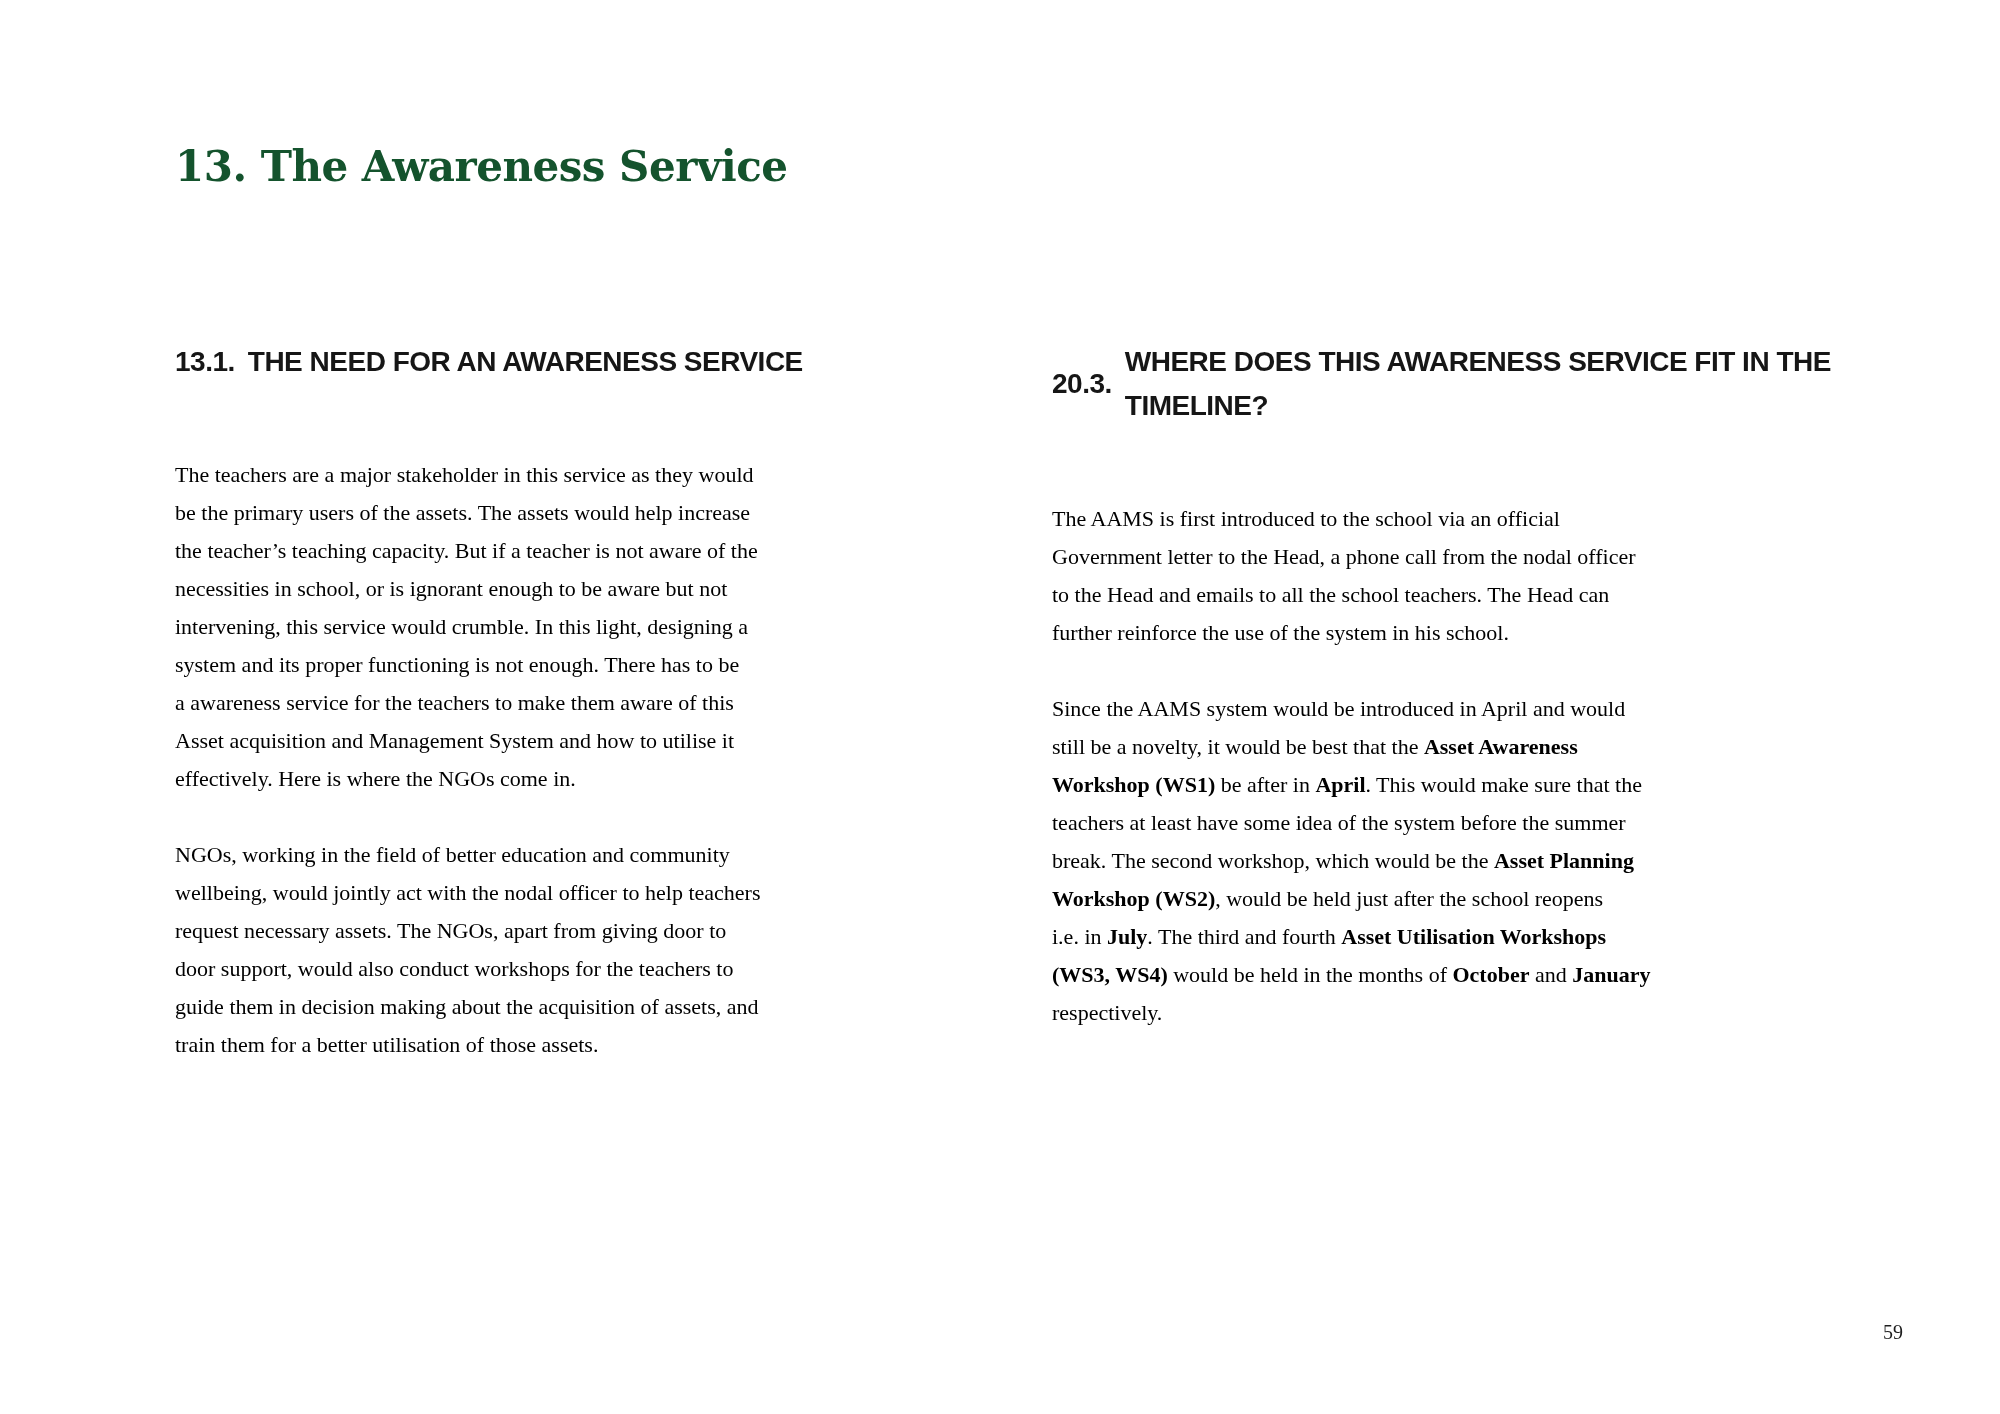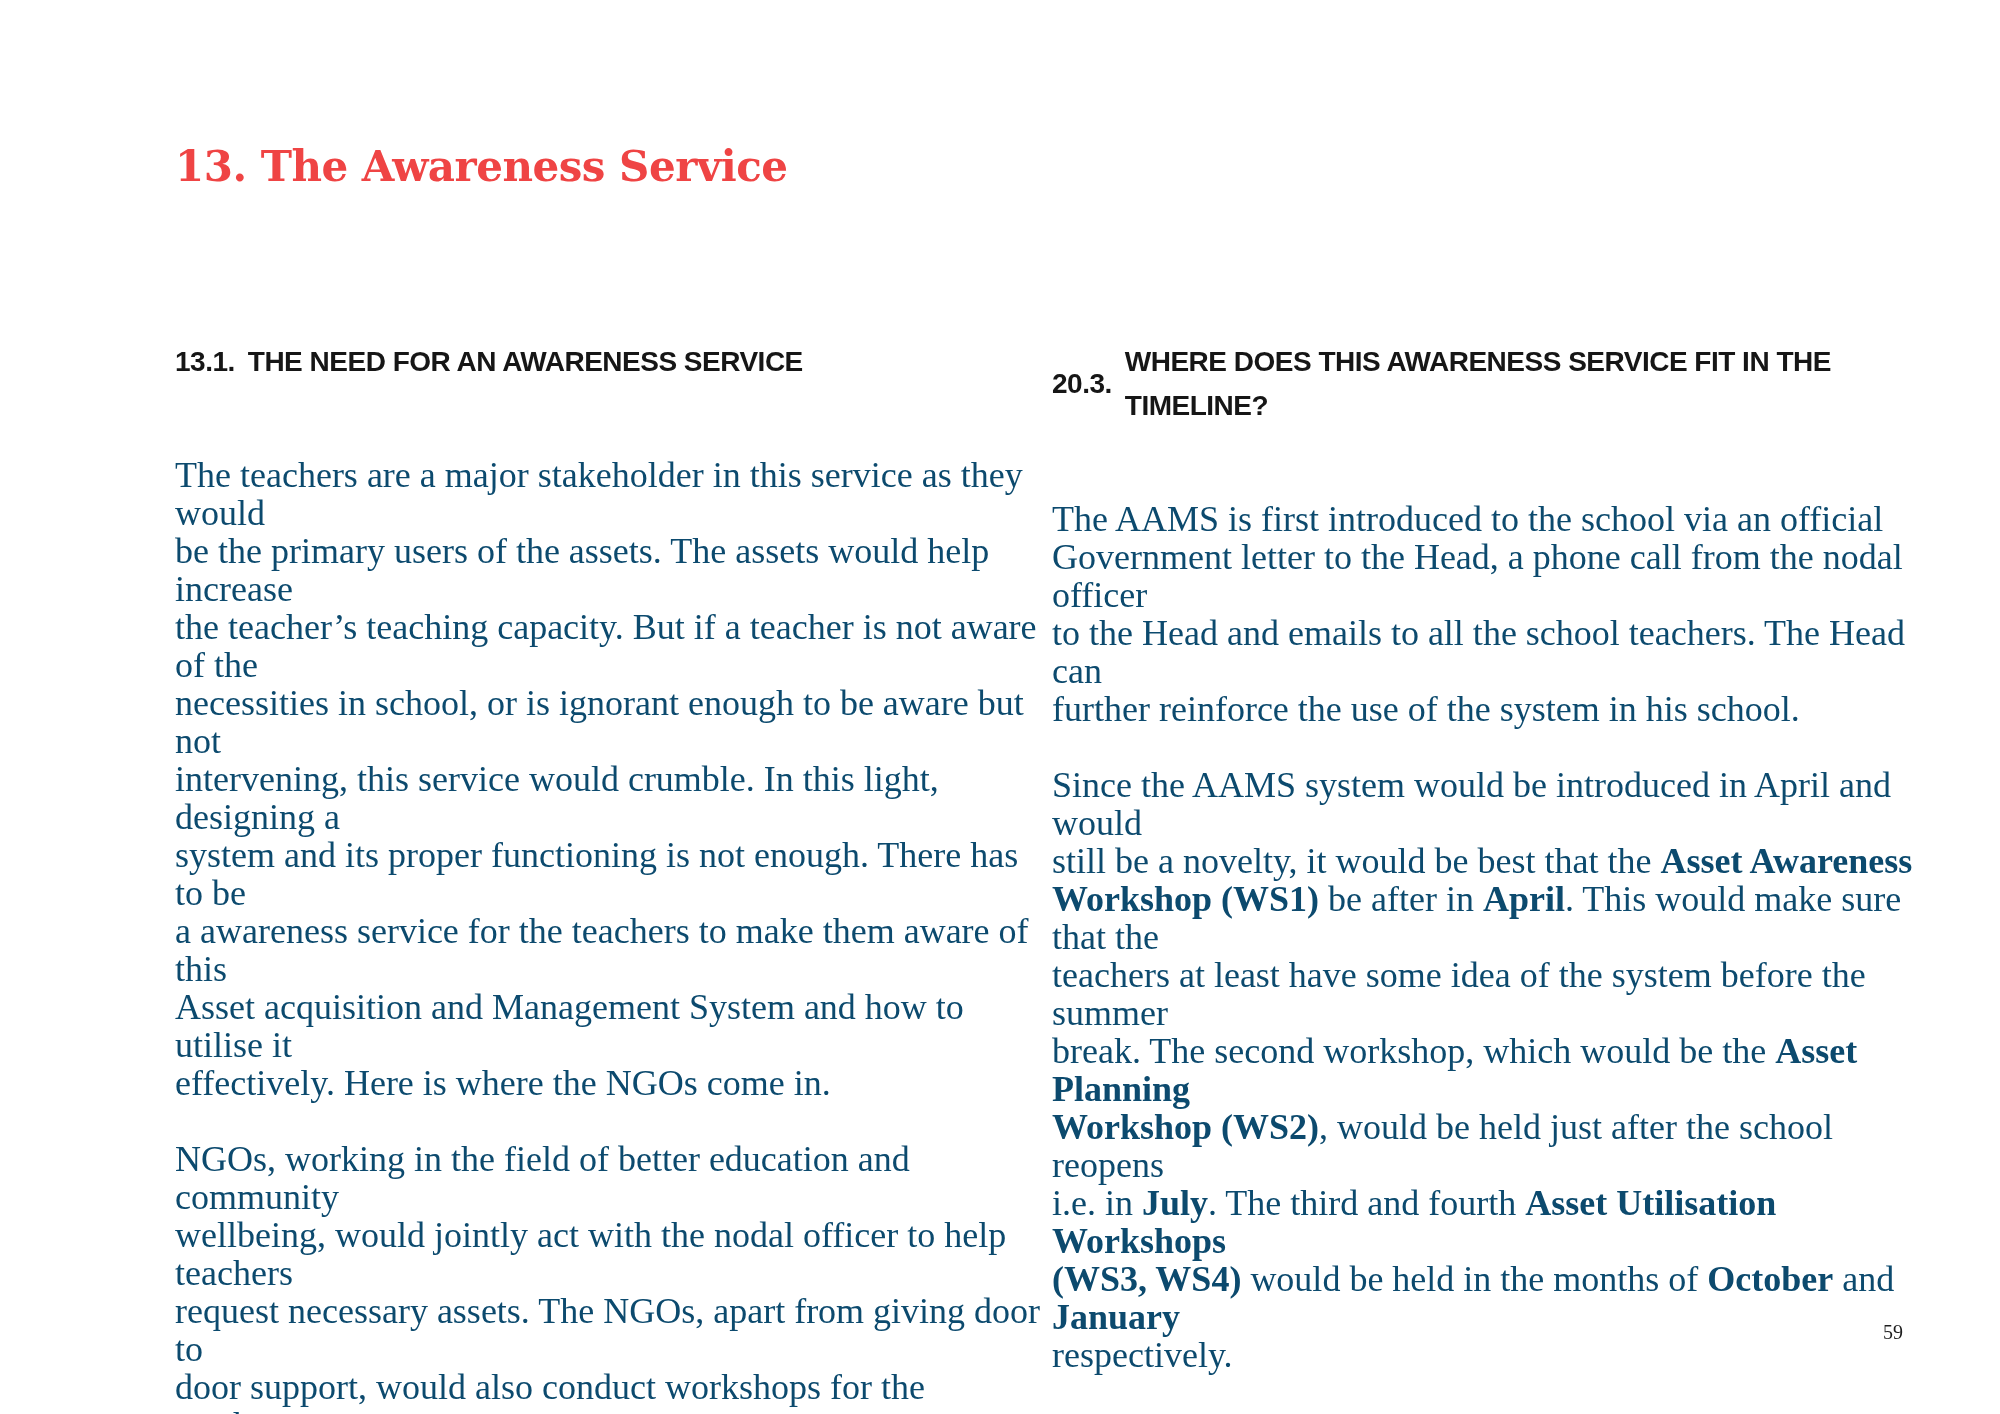--- a/index.html
+++ b/index.html
@@ -19,21 +19,21 @@
   .title {
     position: absolute;
     left: 175px;
     top: 143px;
     margin: 0;
     font-family: "DejaVu Serif", serif;
     font-weight: 700;
     font-size: 42px;
     line-height: 48px;
     letter-spacing: -0.5px;
-    color: #ef4444;
+    color: #14532d;
     white-space: nowrap;
   }
   .column {
     position: absolute;
     top: 340px;
   }
   .column-left  { left: 175px;  width: 870px; }
   .column-right { left: 1052px; width: 880px; }
   .heading {
     display: flex;
@@ -48,23 +48,23 @@
   }
   .heading-number {
     flex: 0 0 auto;
     margin-right: 13px;
   }
   .heading-text {
     white-space: pre-line;
   }
   .para {
     margin: 4px 0 38px 0;
-    font-size: 36px;
+    font-size: 22px;
     line-height: 38px;
-    color: #0c4a6e;
+    color: #000000;
     white-space: pre-line;
   }
   .para:last-child { margin-bottom: 0; }
   .para .bold { font-weight: 700; }
   .page-number {
     position: absolute;
     left: 1883px;
     top: 1321px;
     font-family: "Liberation Serif", serif;
     font-weight: 400;

